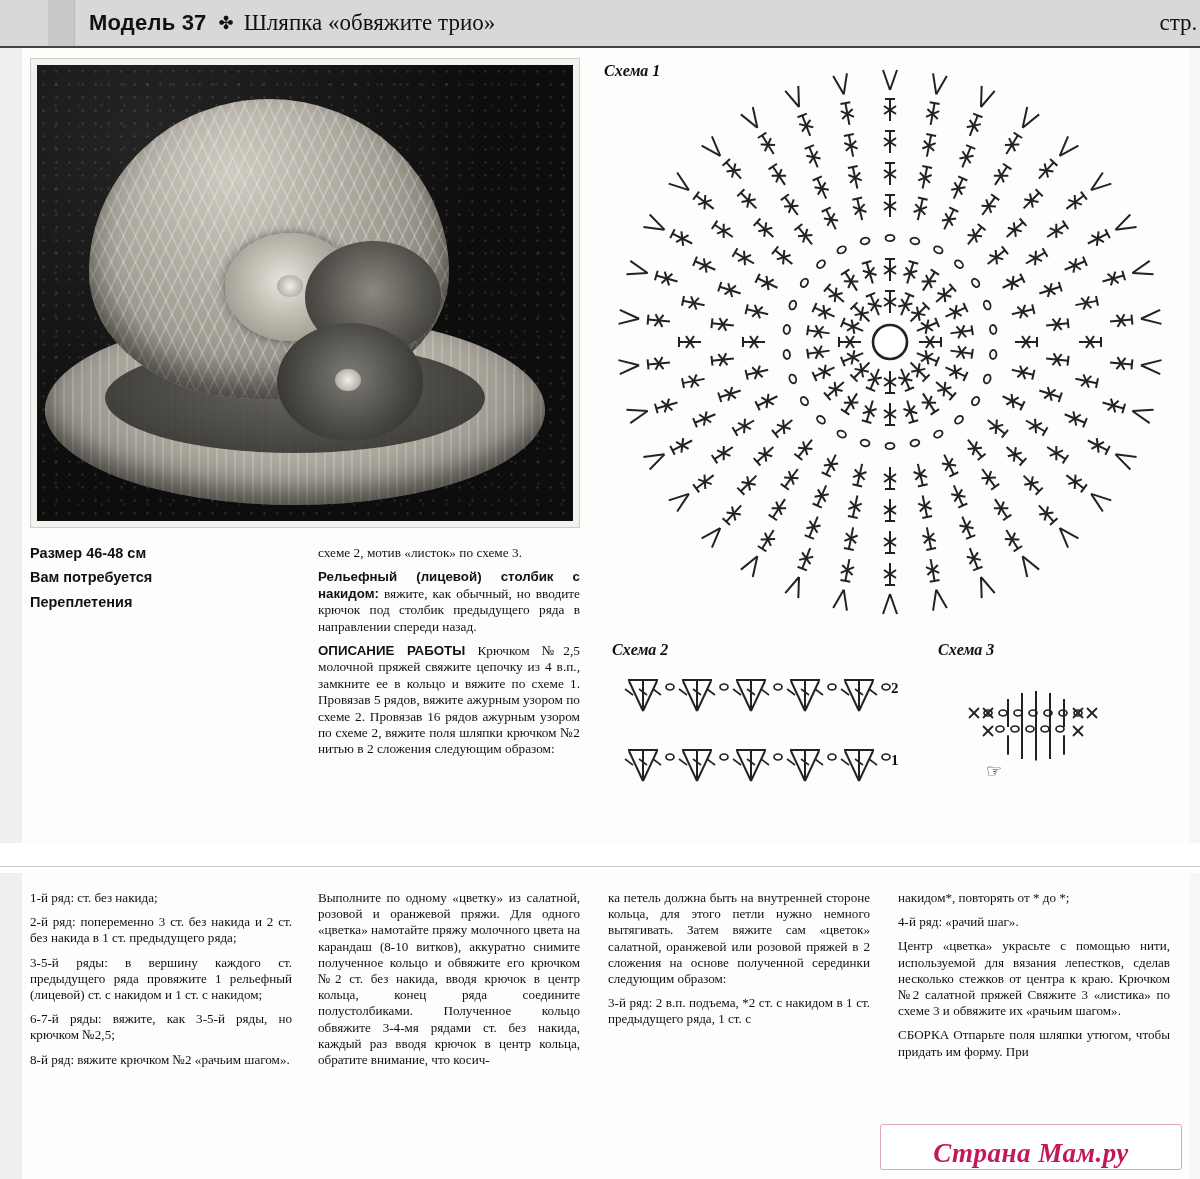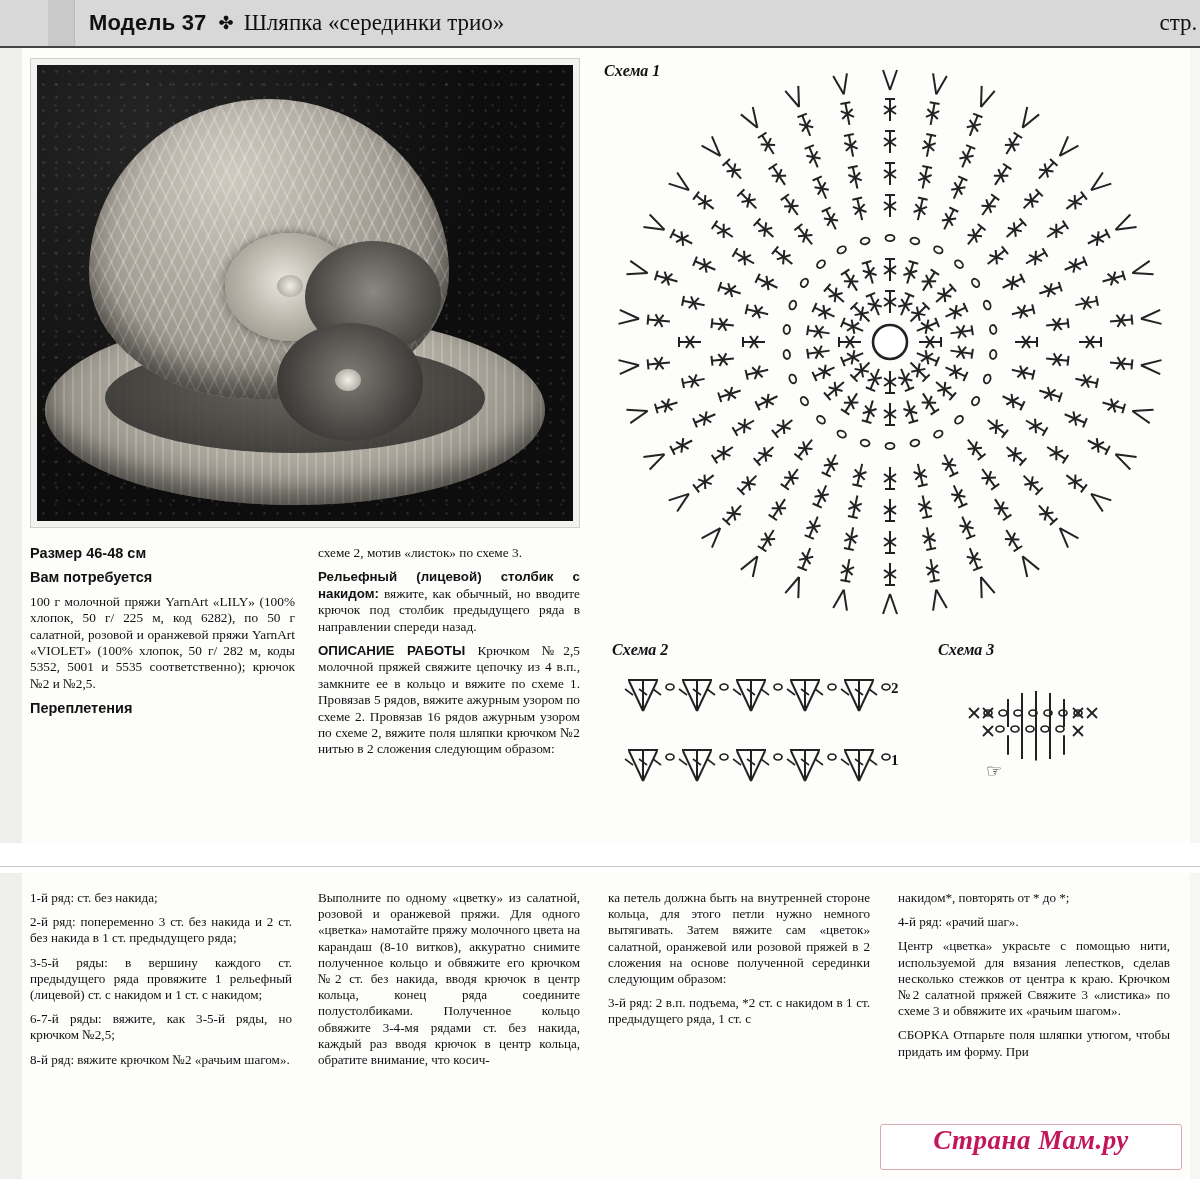--- a/index.html
+++ b/index.html
@@ -132,21 +132,21 @@
   .bcol p{margin:0 0 8px 0;}
   .b1{left:30px;top:890px;width:262px;}
   .b2{left:318px;top:890px;width:262px;}
   .b3{left:608px;top:890px;width:262px;}
   .b4{left:898px;top:890px;width:272px;}
 
   
   .watermark{
     position:absolute;left:880px;top:1124px;width:300px;height:44px;
     background:#fff;border:1px solid #d9a9b5;border-radius:3px;
-    display:flex;align-items:flex-start;justify-content:center;
+    display:flex;align-items:flex-end;justify-content:center;
     box-shadow:0 0 0 1px #fff inset;
   }
   .watermark span{
     font-family:"Liberation Serif", serif;font-style:italic;font-weight:bold;
     font-size:27px;color:#c2185b;letter-spacing:.5px;
   }
   .edge-left{position:absolute;left:0;top:0;width:22px;height:1179px;background:#efefed;}
   .edge-right{position:absolute;right:0;top:0;width:10px;height:1179px;background:#f6f6f4;}
 </style>
 </head>
@@ -154,21 +154,21 @@
 
 <div class="page">
 
   <div class="edge-left"></div>
   <div class="edge-right"></div>
 
   <div class="header">
     <div class="left-bar"></div>
     <div class="hdr-model">Модель 37</div>
     <div class="hdr-clover">✤</div>
-    <div class="hdr-title">Шляпка «серединки трио»</div>
+    <div class="hdr-title">Шляпка «обвяжите трио»</div>
     <div class="hdr-page">стр. 53</div>
   </div>
 
   <div class="photo-frame">
     <div class="photo">
       <div class="speckle"></div>
       <div class="hat-brim"></div>
       <div class="hat-crown"></div>
       <div class="flower f1">
         <div class="flower-core" style="left:52px;top:42px;"></div>
@@ -176,21 +176,20 @@
       <div class="flower f2"></div>
       <div class="flower f3">
         <div class="flower-core" style="left:58px;top:46px;"></div>
       </div>
     </div>
   </div>
 
   <div class="col col1">
     <p class="sec-head">Размер 46-48 см</p>
     <p class="sec-head">Вам потребуется</p>
-    <p>100 г молочной пряжи YarnArt «LILY» (100% хлопок, 50 г/ 225 м, код 6282), по 50 г салатной, розовой и оранжевой пряжи YarnArt «VIOLET» (100% хлопок, 50 г/ 282 м, коды 5352, 5001 и 5535 соответственно); крючок №2 и №2,5.</p>
     <p class="sec-head">Переплетения</p>
   </div>
 
   <div class="col col2">
     <p>схеме 2, мотив «листок» по схеме 3.</p>
     <p><span class="bold">Рельефный (лицевой) столбик с накидом:</span><span> вяжите, как обычный, но вводите крючок под столбик предыдущего ряда в направлении спереди назад.</span></p>
     <p><span class="bold">ОПИСАНИЕ РАБОТЫ</span><span> Крючком №2,5 молочной пряжей свяжите цепочку из 4 в.п., замкните ее в кольцо и вяжите по схеме 1. Провязав 5 рядов, вяжите ажурным узором по схеме 2. Провязав 16 рядов ажурным узором по схеме 2, вяжите поля шляпки крючком №2 нитью в 2 сложения следующим образом:</span></p>
   </div>
 
   <div class="scheme-label s1-label">Схема 1</div>

